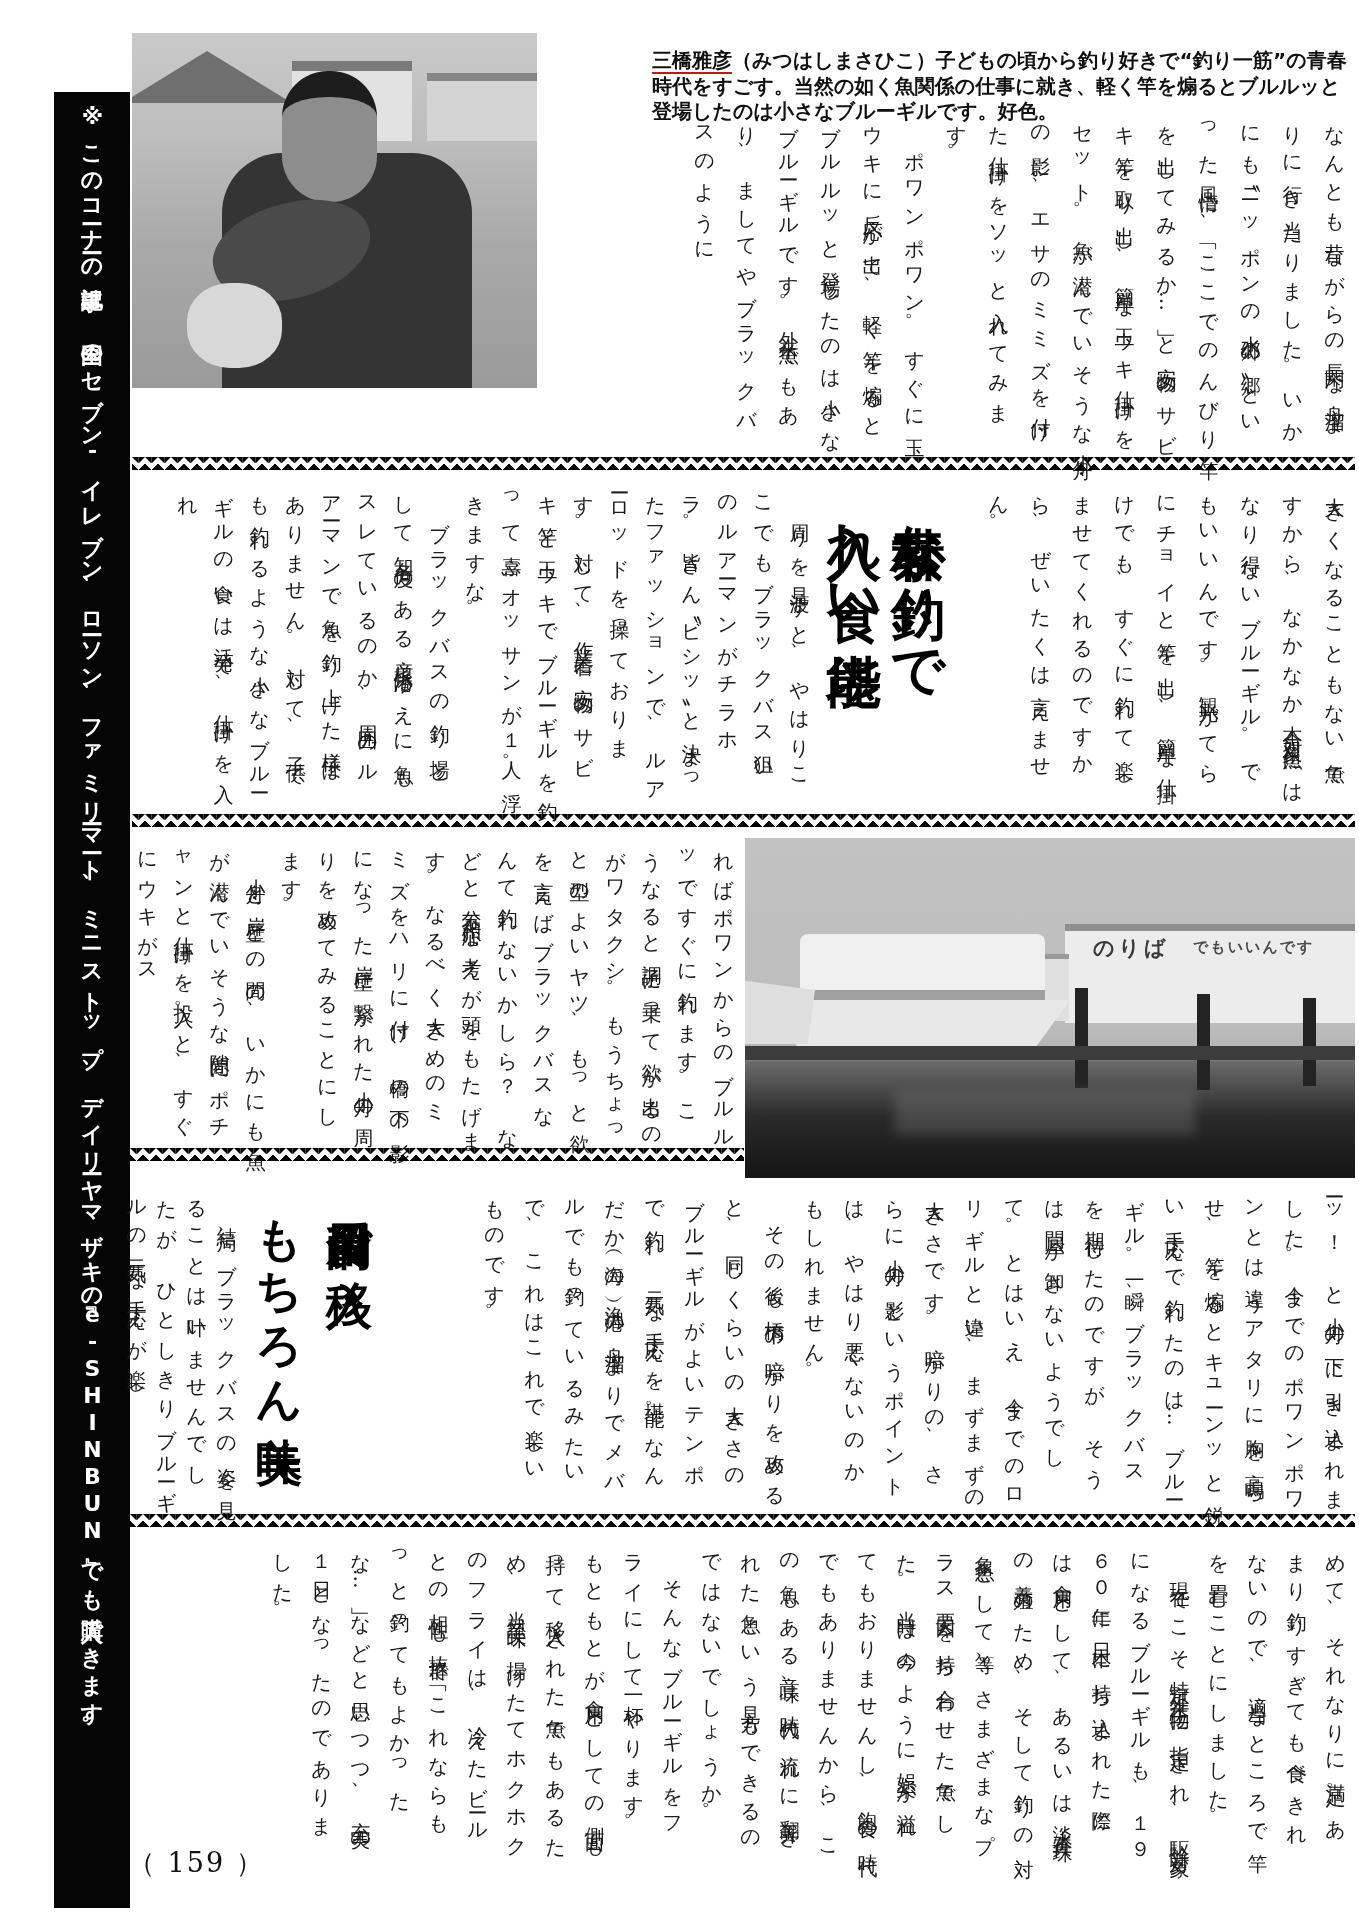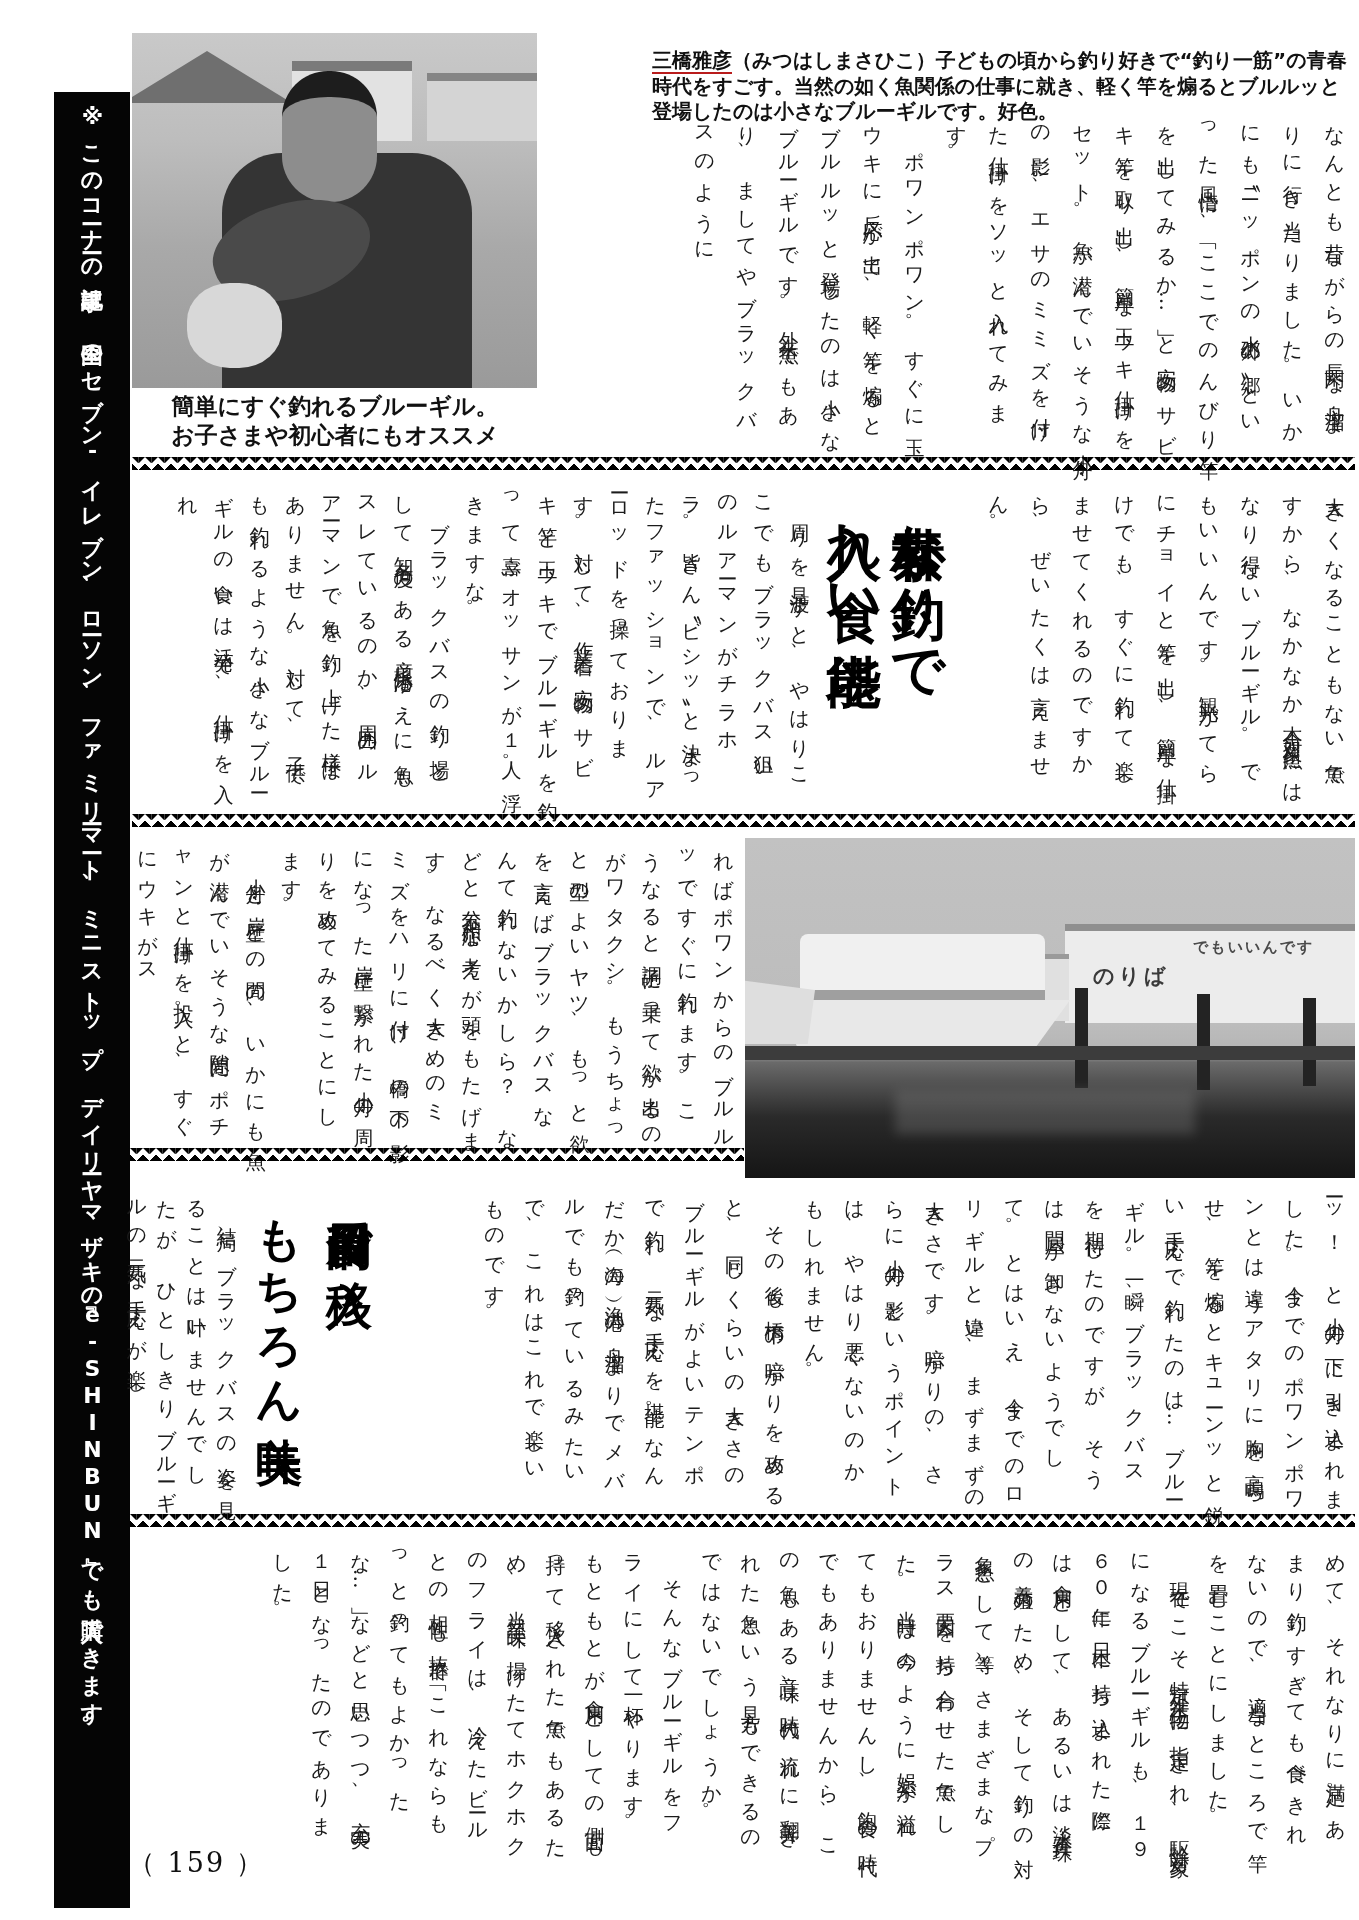--- a/index.html
+++ b/index.html
@@ -71,21 +71,21 @@
   .p1-hand{position:absolute;left:55px;top:250px;width:95px;height:85px;background:#d8d8d8;
            border-radius:45%;}
   
   .photo2{position:absolute;left:745px;top:838px;width:610px;height:340px;overflow:hidden;
           background:linear-gradient(180deg,#c2c2c2 0%,#bcbcbc 55%,#b5b5b5 63%,#6a6a6a 66%,#2a2a2a 82%,#151515 100%);}
   .p2-building{position:absolute;left:320px;top:86px;width:300px;height:92px;background:#ececec;
                border-top:7px solid #8f8f8f;}
   .p2-hut{position:absolute;left:250px;top:116px;width:74px;height:62px;background:#e0e0e0;
           border-top:5px solid #9a9a9a;}
   .p2-sign1{position:absolute;left:348px;top:96px;font-family:"DejaVu Sans","Liberation Sans",sans-serif;
-            font-weight:bold;font-size:21px;color:#3a3a3a;letter-spacing:4px;margin-top:28px;}
+            font-weight:bold;font-size:21px;color:#3a3a3a;letter-spacing:4px;}
   .p2-sign2{position:absolute;left:448px;top:100px;font-family:"DejaVu Sans","Liberation Sans",sans-serif;
             font-weight:bold;font-size:15px;color:#4a4a4a;letter-spacing:2px;}
   .p2-boat1{position:absolute;left:55px;top:96px;width:245px;height:70px;background:#f0f0f0;
             border-radius:8px 8px 0 0;box-shadow:inset 0 -14px 0 #9f9f9f;}
   .p2-hull1{position:absolute;left:35px;top:162px;width:290px;height:48px;background:#e8e8e8;
             clip-path:polygon(0 0,100% 0,88% 100%,6% 100%);}
   .p2-boat2{position:absolute;left:-20px;top:140px;width:90px;height:66px;background:#dedede;
             clip-path:polygon(0 0,100% 18%,92% 100%,0 100%);}
   .p2-post1,.p2-post2,.p2-post3{position:absolute;width:13px;background:#232323;}
   .p2-post1{left:330px;top:150px;height:100px;}
@@ -109,22 +109,20 @@
 
   <div class="photo1">
     <div class="p1-roof"></div>
     <div class="p1-house"></div>
     <div class="p1-house2"></div>
     <div class="p1-man"></div>
     <div class="p1-head"></div>
     <div class="p1-fish"></div>
     <div class="p1-hand"></div>
   </div>
-  <div class="cap1">簡単にすぐ釣れるブルーギル。
-お子さまや初心者にもオススメ</div>
 
   <p class="bio"><span class="nm">三橋雅彦</span><span>（みつはしまさひこ）子どもの頃から釣り好きで“釣り一筋”の青春時代をすごす。当然の如く魚関係の仕事に就き、軽く竿を煽るとブルルッと登場したのは小さなブルーギルです。好色。</span></p>
 
   <div class="vtext s1">なんとも昔ながらの長閑な舟溜まりに行き当たりました。いかにも〝ニッポンの水郷の郷〟といった風情に、「ここでのんびり竿を出してみるか…」と安物のサビキ竿を取り出し、簡単な玉ウキ仕掛けをセット。魚が潜んでいそうな小舟の影に、エサのミミズを付けた仕掛けをソッと入れてみます。
 　ポワンポワン。すぐに玉ウキに反応が出て、軽く竿を煽るとブルルッと登場したのは小さなブルーギルです。外来魚でもあり、ましてやブラックバスのように</div>
 
   <div class="divider dA"></div>
 
   <div class="vtext s2a">大きくなることもない魚ですから、なかなか本命対象魚にはなり得ないブルーギル。でもいいんです。観光がてらにチョイと竿を出し、簡単な仕掛けでも、すぐに釣れて楽しませてくれるのですから、ぜいたくは言えません。</div>
   <h1 class="headline hl1">素朴な釣りで

